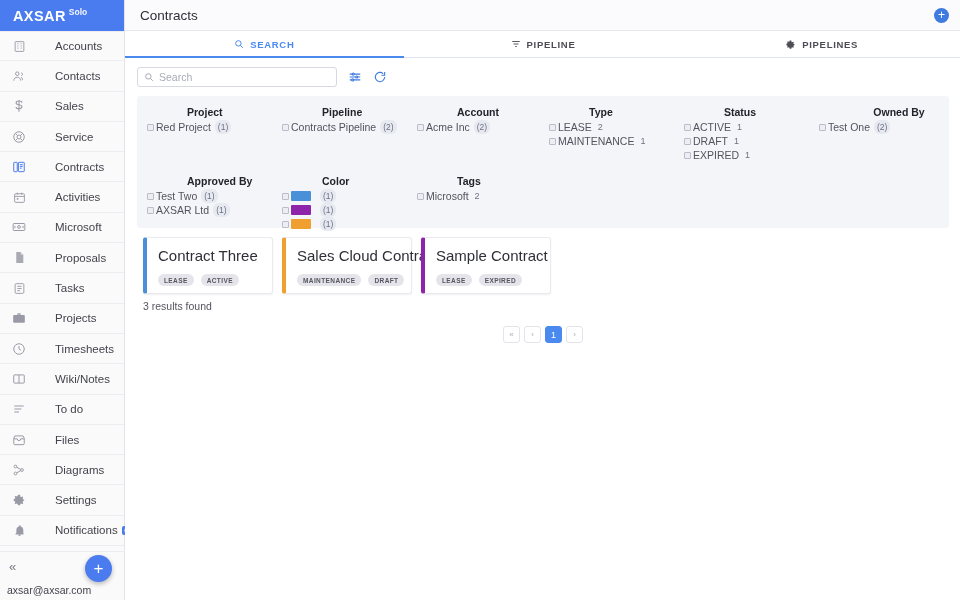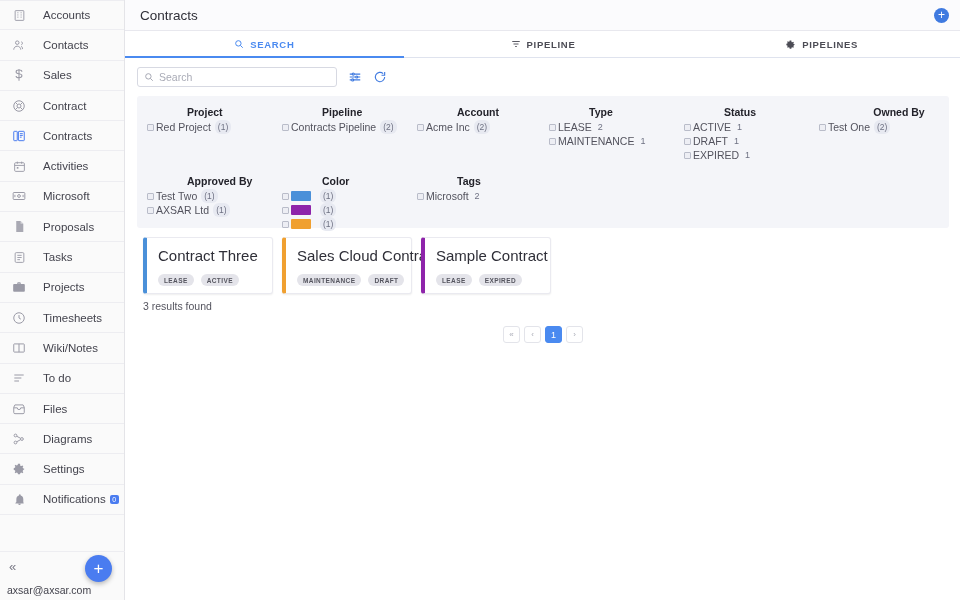--- a/index.html
+++ b/index.html
@@ -42,21 +42,21 @@
   .nav-ico {
     width: 20px; height: 20px;
     display: flex; align-items: center; justify-content: center;
     color: #9a9aa6;
     flex: 0 0 20px;
   }
   .nav-ico svg { display: block; }
   .nav-item.active .nav-ico { color: #4a7cf0; }
   .nav-label {
     font-size: 11.5px; color: #43434d;
-    margin-left: 14px; white-space: nowrap;
+    margin-left: 26px; white-space: nowrap;
   }
   .nav-badge {
     display: inline-block;
     background: #4a7cf0; color: #fff;
     font-size: 7px; line-height: 9px;
     min-width: 9px; height: 9px;
     text-align: center;
     border-radius: 2px;
     margin-left: 4px;
     padding: 0 1px;
@@ -230,20 +230,24 @@
   }
   .pg.active { background: #4a8af0; border-color: #4a8af0; color: #fff; font-size: 9px; }
 </style>
 </head>
 <body>
 
 <div class="app">
 
   <aside class="sidebar">
 
+    <div class="brand">
+      <span class="brand-name">AXSAR</span>
+      <span class="brand-sup">Solo</span>
+    </div>
 
     <nav class="nav">
 
       <div class="nav-item">
         <span class="nav-ico">
             <svg width="13" height="13" viewBox="0 0 24 24" fill="none" stroke="currentColor" stroke-width="1.7">
               <rect x="4" y="3" width="16" height="18" rx="1"></rect>
               <path d="M8 7h2M14 7h2M8 11h2M14 11h2M8 15h2M14 15h2"></path>
             </svg>
           </span>
@@ -272,21 +276,21 @@
       </div>
 
       <div class="nav-item">
         <span class="nav-ico">
             <svg width="14" height="14" viewBox="0 0 24 24" fill="none" stroke="currentColor" stroke-width="1.7">
               <circle cx="12" cy="12" r="9"></circle>
               <circle cx="12" cy="12" r="3.4"></circle>
               <path d="M5.6 5.6l3.9 3.9M14.5 14.5l3.9 3.9M18.4 5.6l-3.9 3.9M9.5 14.5l-3.9 3.9"></path>
             </svg>
           </span>
-        <span class="nav-label">Contract</span>
+        <span class="nav-label">Service</span>
       </div>
 
       <div class="nav-item active">
         <span class="nav-ico">
             <svg width="14" height="14" viewBox="0 0 24 24" fill="none" stroke="currentColor" stroke-width="1.7">
               <rect x="3" y="4" width="6" height="16" rx="1"></rect>
               <rect x="11" y="4" width="10" height="16" rx="1"></rect>
               <path d="M13.5 8h5M13.5 11h5M13.5 14h3"></path>
             </svg>
           </span>

